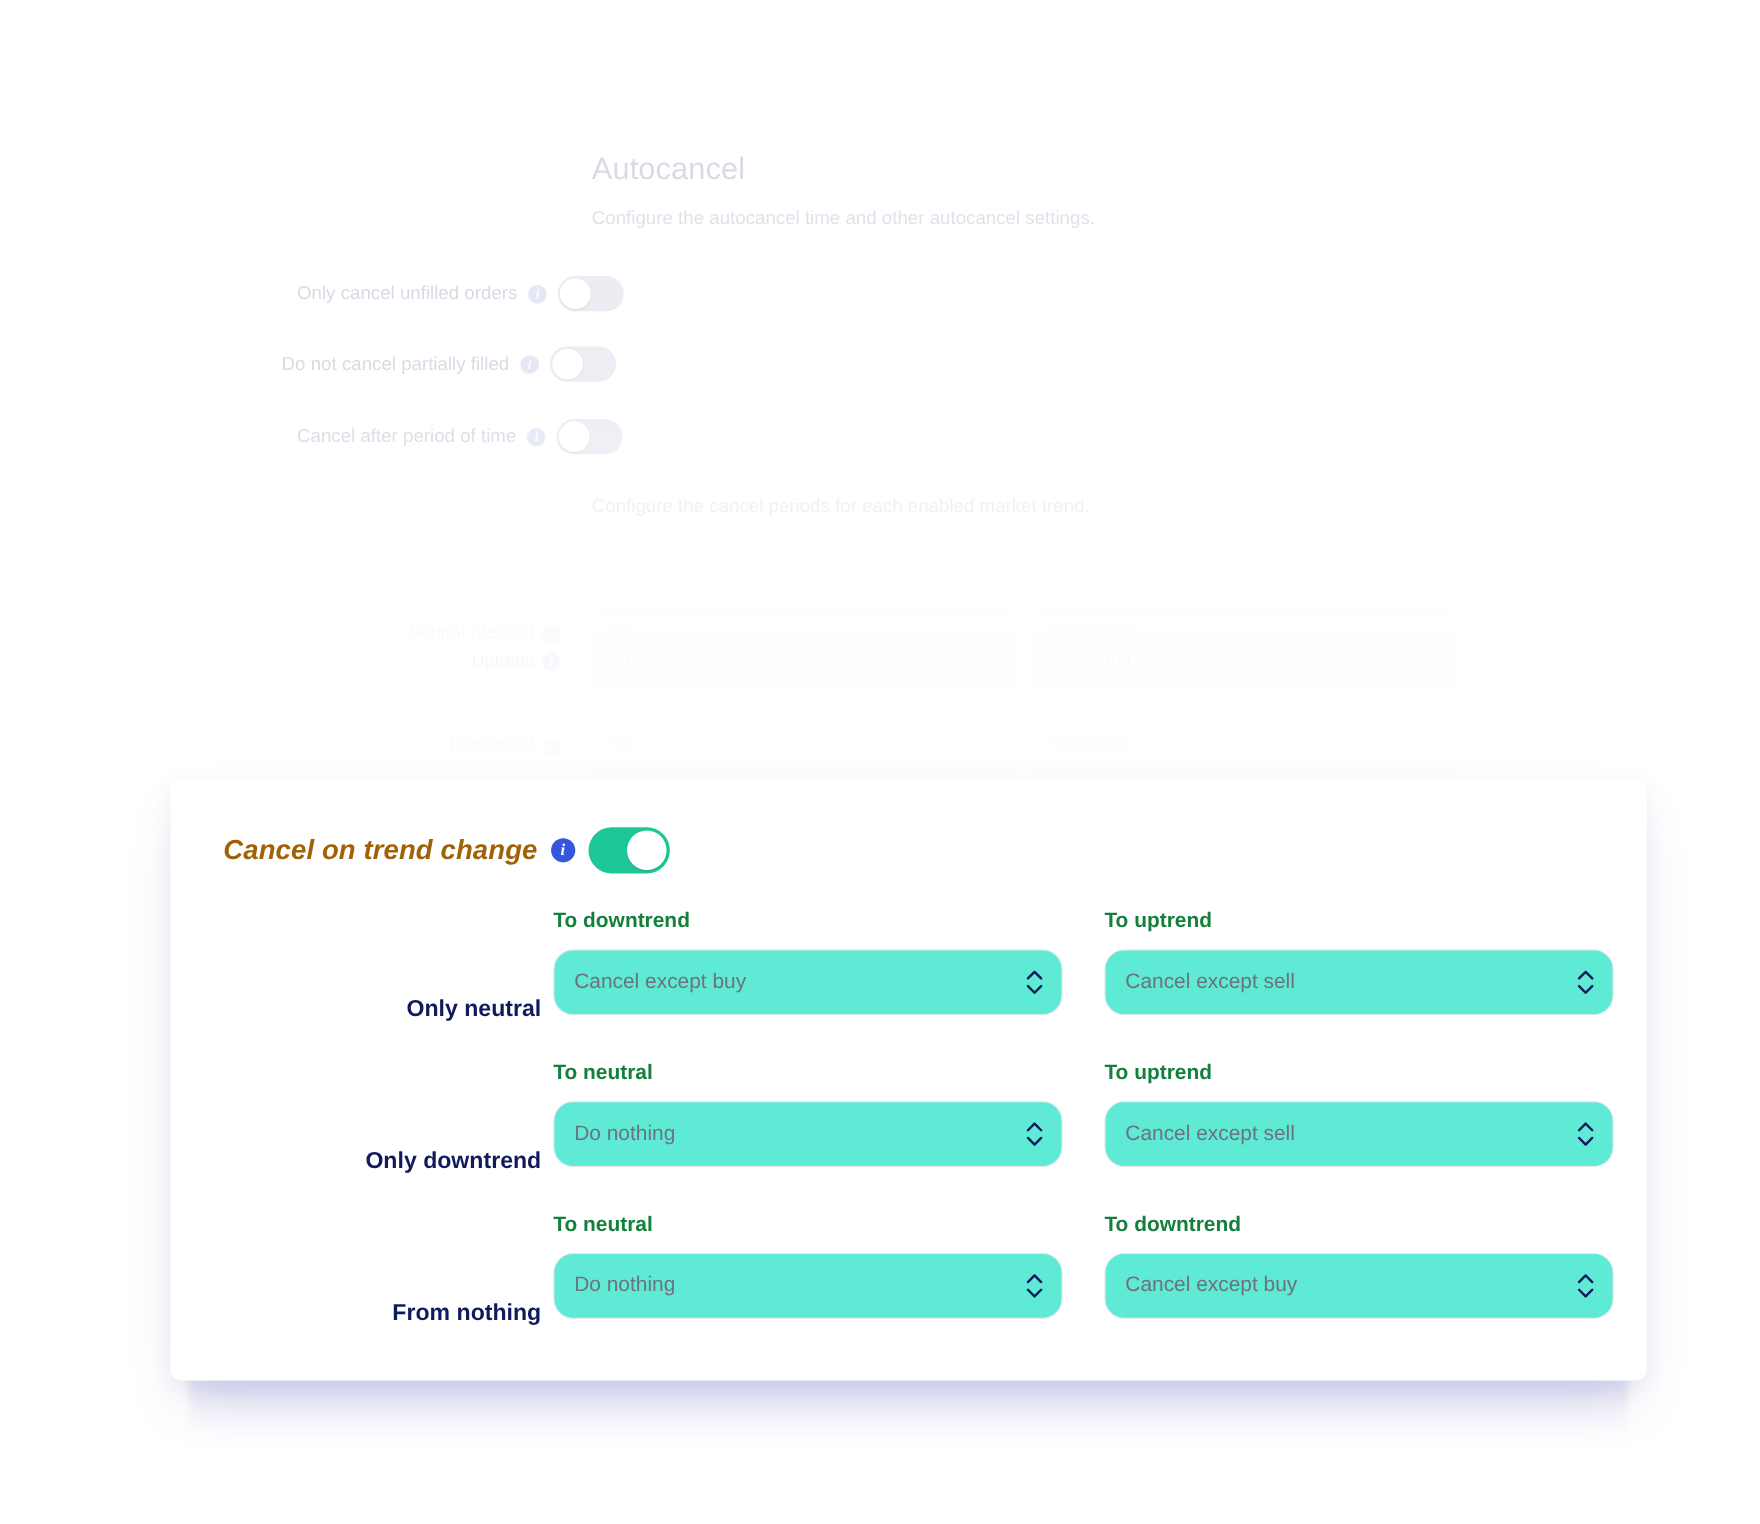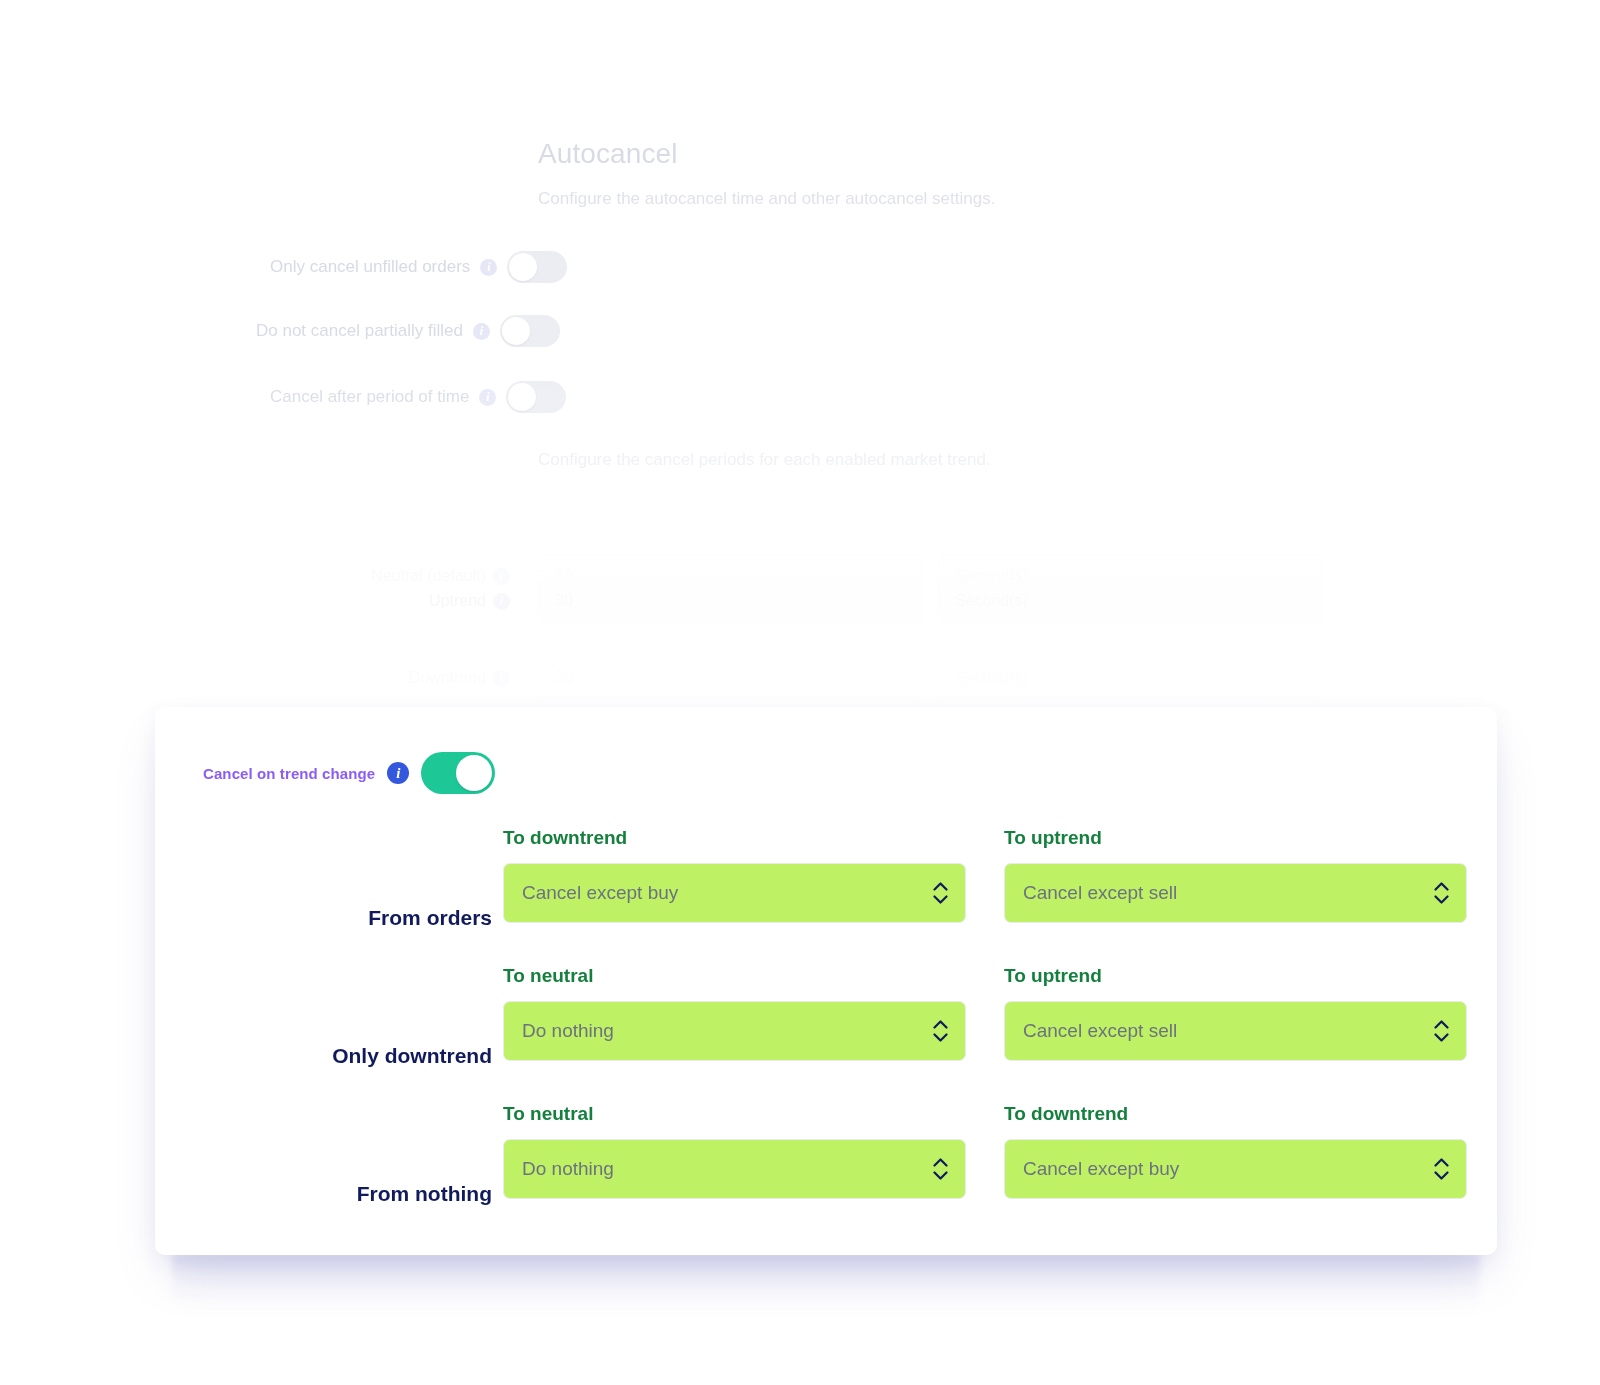--- a/index.html
+++ b/index.html
@@ -199,24 +199,25 @@
 
   .ctc-row {
     position: absolute;
     left: 48px;
     top: 45px;
     display: flex;
     align-items: center;
     gap: 12px;
   }
   .ctc-label {
-    font-size: 15px;
+    font-size: 25px;
     font-weight: 700;
-    color: #8b5cf6;
+    color: #a16207;
     letter-spacing: .1px;
+    font-style: italic;
   }
 
   
   .matrix {
     position: absolute;
     left: 0;
     top: 120px;
     width: 1342px;
   }
   .m-row {
@@ -244,23 +245,23 @@
     font-weight: 700;
     color: #15803d;
     margin-bottom: 14px;
     white-space: nowrap;
   }
 
   .sel {
     position: relative;
     width: 463px;
     height: 60px;
-    background: #bef264;
+    background: #5eead4;
     border: 1px solid #e9ebf1;
-    border-radius: 7px;
+    border-radius: 18px;
     display: flex;
     align-items: center;
     padding: 0 46px 0 18px;
     font-size: 19px;
     color: #6d7280;
   }
   .sel .stepper {
     position: absolute;
     right: 17px;
     top: 50%;
@@ -347,21 +348,21 @@
       <span class="ctc-label">Cancel on trend change</span>
       <span class="info-badge strong">i</span>
       <span class="switch big on">
         <span class="knob"></span>
       </span>
     </div>
 
     <div class="matrix">
 
       <div class="m-row">
-        <div class="m-rowlabel">From orders</div>
+        <div class="m-rowlabel">Only neutral</div>
 
         <div class="m-col left">
           <div class="m-collabel">To downtrend</div>
           <div class="sel">
             <span>Cancel except buy</span>
             <span class="stepper">
               <svg width="15" height="9" viewBox="0 0 15 9">
                   <path d="M1.5 7.5 L7.5 1.5 L13.5 7.5" fill="none" stroke="currentColor" stroke-width="2.2" stroke-linecap="round" stroke-linejoin="round"></path>
                 </svg>
               <svg width="15" height="9" viewBox="0 0 15 9">

